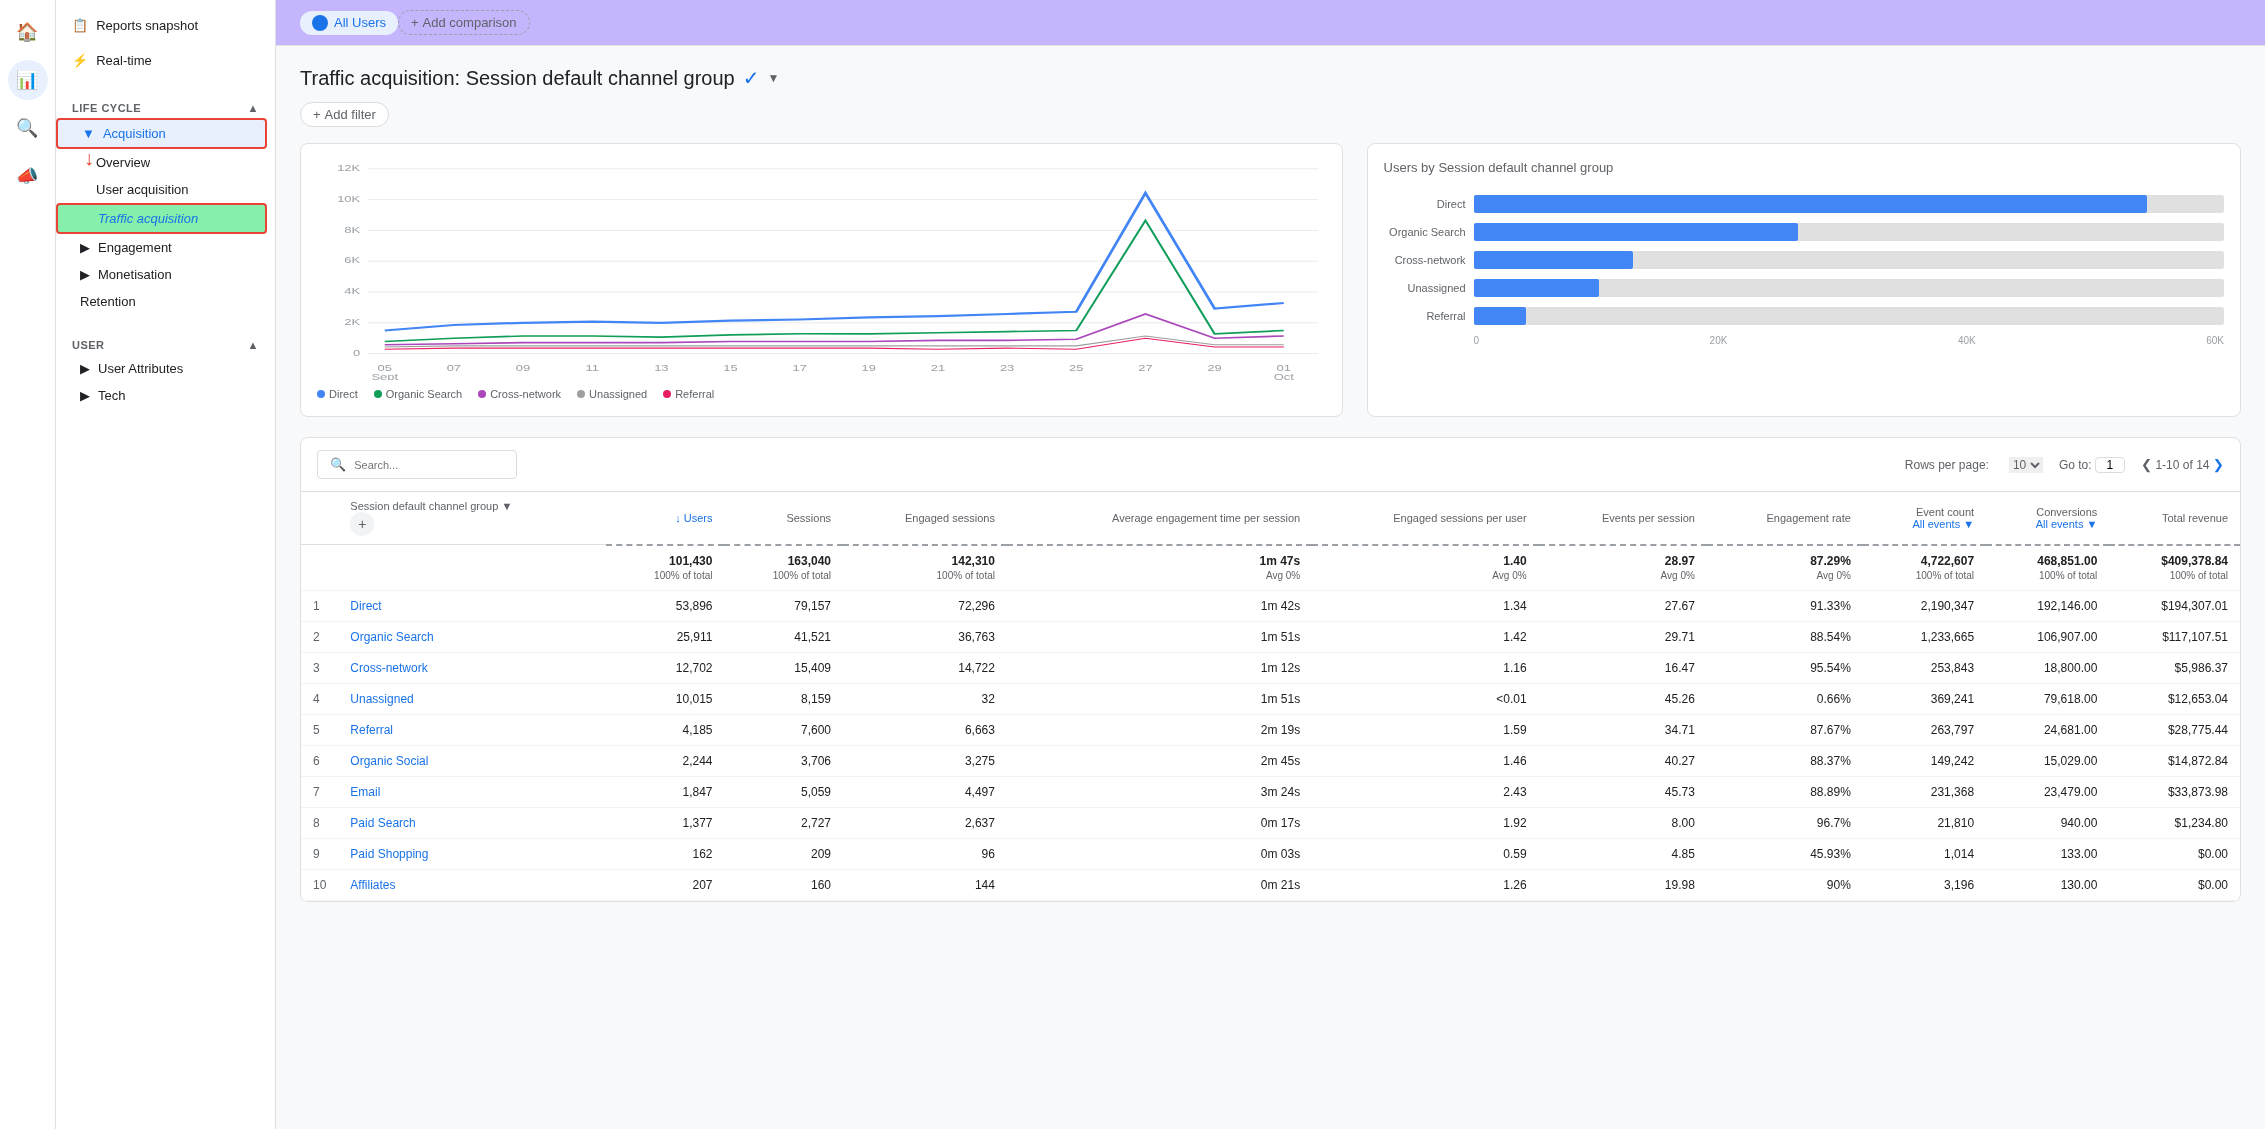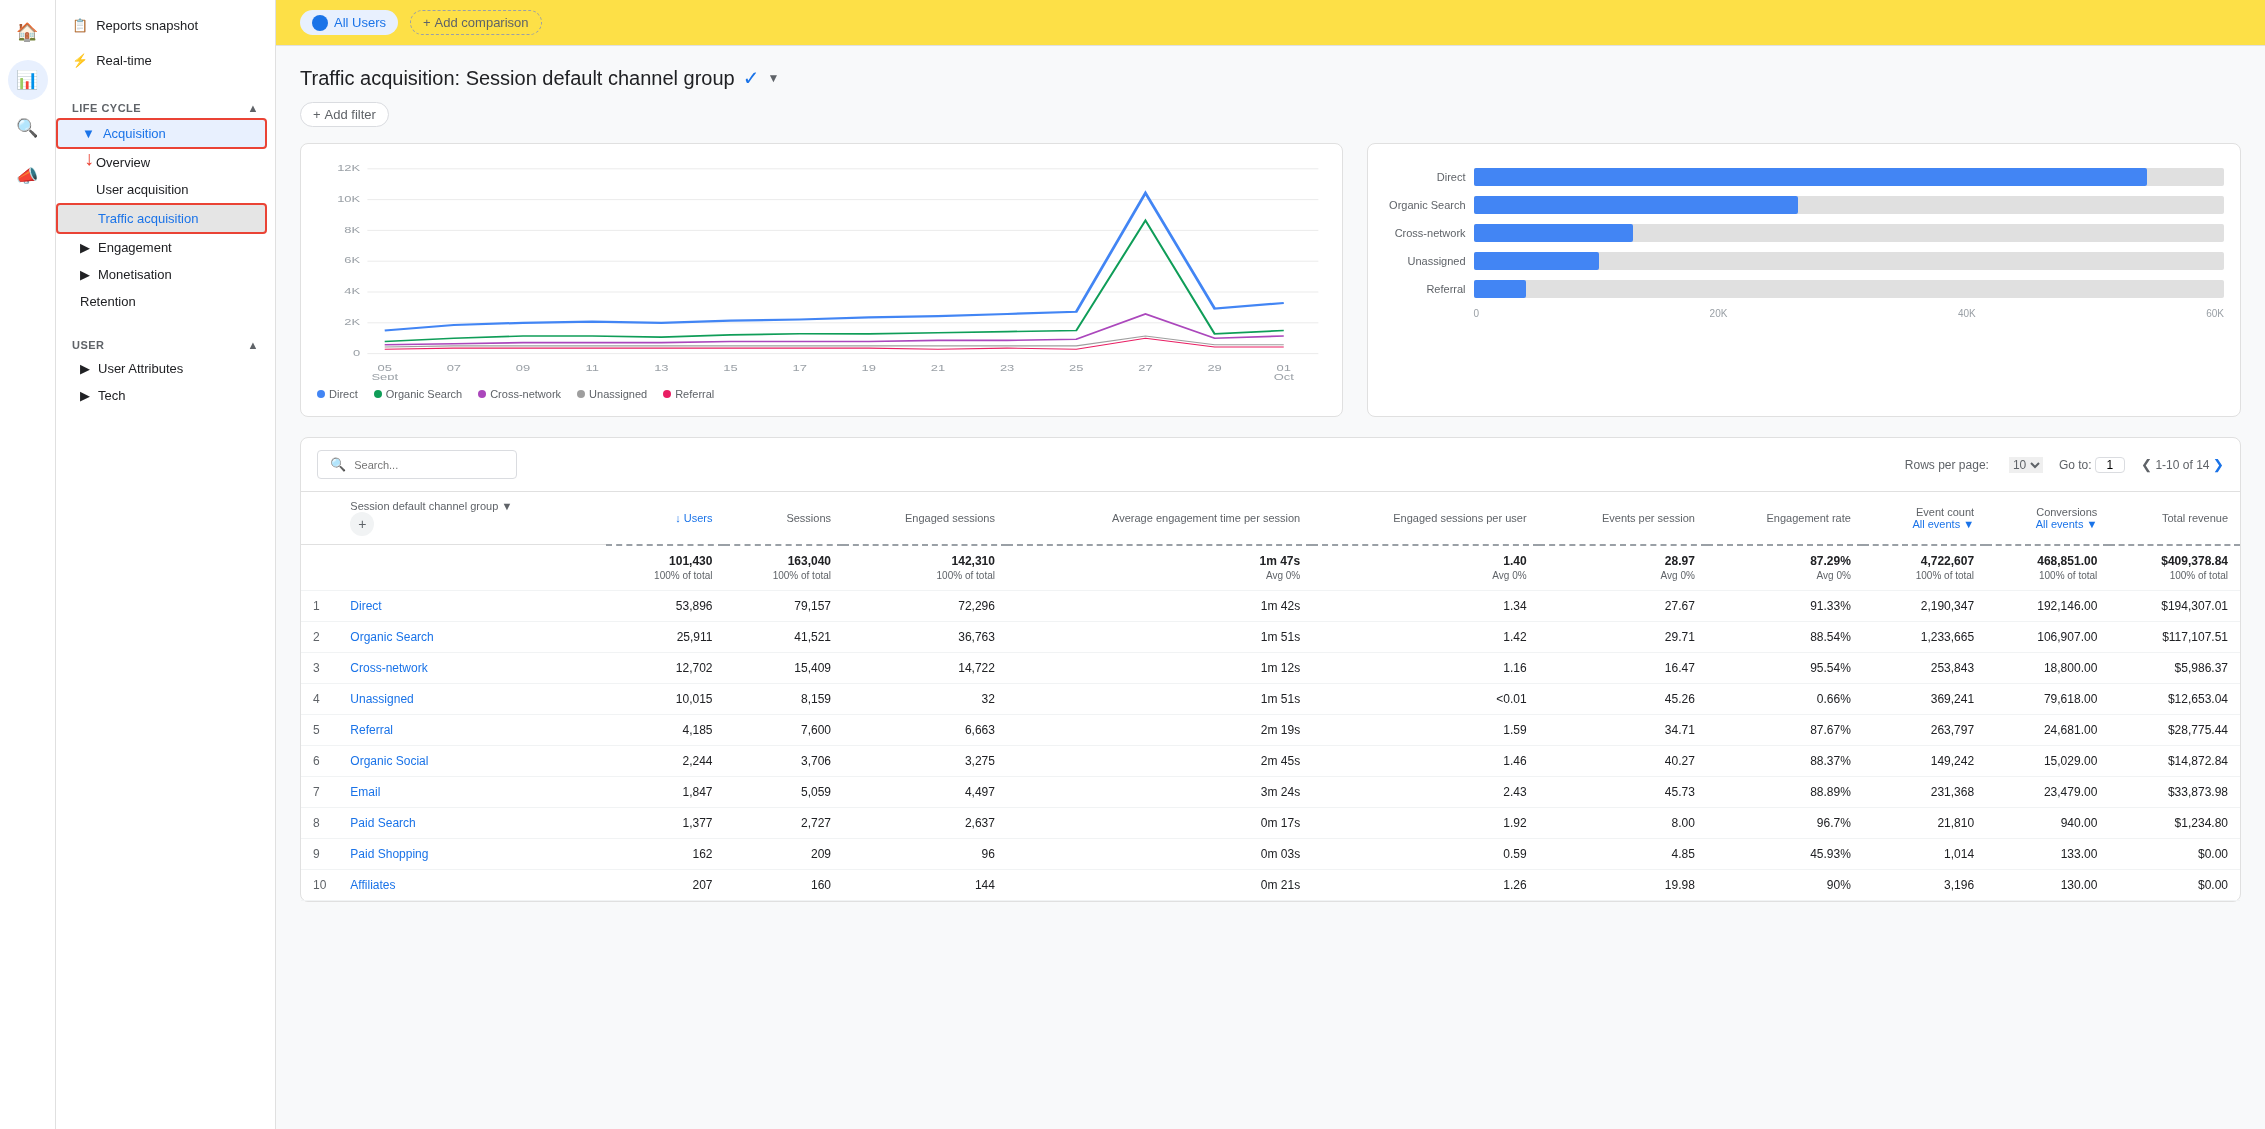--- a/index.html
+++ b/index.html
@@ -8,26 +8,26 @@
     
     .sidebar { width: 220px; background: #fff; border-right: 1px solid #e0e0e0; display: flex; flex-direction: column; overflow-y: auto; flex-shrink: 0; }
     .sidebar-icons { width: 56px; background: #fff; border-right: 1px solid #e0e0e0; display: flex; flex-direction: column; align-items: center; padding-top: 12px; gap: 8px; flex-shrink: 0; }
     .icon-btn { width: 40px; height: 40px; display: flex; align-items: center; justify-content: center; border-radius: 50%; cursor: pointer; color: #5f6368; font-size: 18px; }
     .icon-btn.active { background: #e8f0fe; color: #1a73e8; }
 
     .nav-section { padding: 8px 0; }
     .nav-header { padding: 8px 16px 4px 16px; font-size: 11px; font-weight: 600; color: #5f6368; text-transform: uppercase; letter-spacing: 0.5px; display: flex; align-items: center; justify-content: space-between; cursor: pointer; }
     .nav-item { padding: 6px 16px 6px 24px; cursor: pointer; display: flex; align-items: center; gap: 8px; color: #202124; font-size: 13px; border-radius: 0 20px 20px 0; margin-right: 8px; }
     .nav-sub-item { padding: 6px 16px 6px 40px; cursor: pointer; font-size: 13px; color: #202124; border-radius: 0 20px 20px 0; margin-right: 8px; }
-    .nav-sub-item.active { background: #e5e5e5; color: #1a73e8; border: 2px solid #ea4335; border-radius: 4px; }
+    .nav-sub-item.active { background: #86efac; color: #1a73e8; border: 2px solid #ea4335; border-radius: 4px; font-style: italic; }
     .nav-top-item { padding: 10px 16px; cursor: pointer; font-size: 13px; color: #202124; display: flex; align-items: center; gap: 8px; }
 
     
     .main { flex: 1; display: flex; flex-direction: column; overflow: hidden; }
-    .top-bar { padding: 10px 24px; background: #fde047; border-bottom: 1px solid #e0e0e0; display: flex; gap: 12px; }
+    .top-bar { padding: 10px 24px; background: #c4b5fd; border-bottom: 1px solid #e0e0e0; display: flex; align-items: center; }
     .user-chip { background: #e8f0fe; border-radius: 20px; padding: 4px 12px; display: flex; align-items: center; gap: 6px; font-size: 13px; color: #1a73e8; cursor: pointer; }
     .add-comparison-btn { border: 1px dashed #9aa0a6; border-radius: 20px; padding: 4px 12px; font-size: 13px; color: #5f6368; cursor: pointer; display: flex; align-items: center; gap: 4px; }
 
     .content { flex: 1; overflow-y: auto; padding: 20px 24px; }
     .page-title { font-size: 20px; font-weight: 400; color: #202124; display: flex; align-items: center; gap: 8px; margin-bottom: 12px; }
     .filter-btn { border: 1px solid #dadce0; border-radius: 20px; padding: 4px 12px; font-size: 13px; color: #5f6368; cursor: pointer; display: flex; align-items: center; gap: 4px; background: #fff; }
 
     
     .charts-row { display: flex; gap: 24px; margin-bottom: 20px; }
     .chart-card { background: #fff; border-radius: 8px; border: 1px solid #e0e0e0; padding: 16px; }
@@ -236,20 +236,21 @@
               <span>Unassigned</span>
             </div>
           <div class="legend-item">
               <div class="legend-dot" style="background:#e91e63;"></div>
               <span>Referral</span>
             </div>
         </div>
       </div>
 
       <div class="chart-card bar">
+        <div class="chart-title">Users by Session default channel group</div>
         <div style="padding: 8px 0;">
           <div style="display:flex; align-items:center; margin-bottom:10px;">
             <div style="width:90px; text-align:right; font-size:11px; color:#5f6368; padding-right:8px;">Direct</div>
             <div style="flex:1; background:#e0e0e0; border-radius:2px; height:18px;">
               <div style="width:89.8%; background:#4285f4; height:18px; border-radius:2px;"></div>
             </div>
           </div>
           <div style="display:flex; align-items:center; margin-bottom:10px;">
             <div style="width:90px; text-align:right; font-size:11px; color:#5f6368; padding-right:8px;">Organic Search</div>
             <div style="flex:1; background:#e0e0e0; border-radius:2px; height:18px;">

